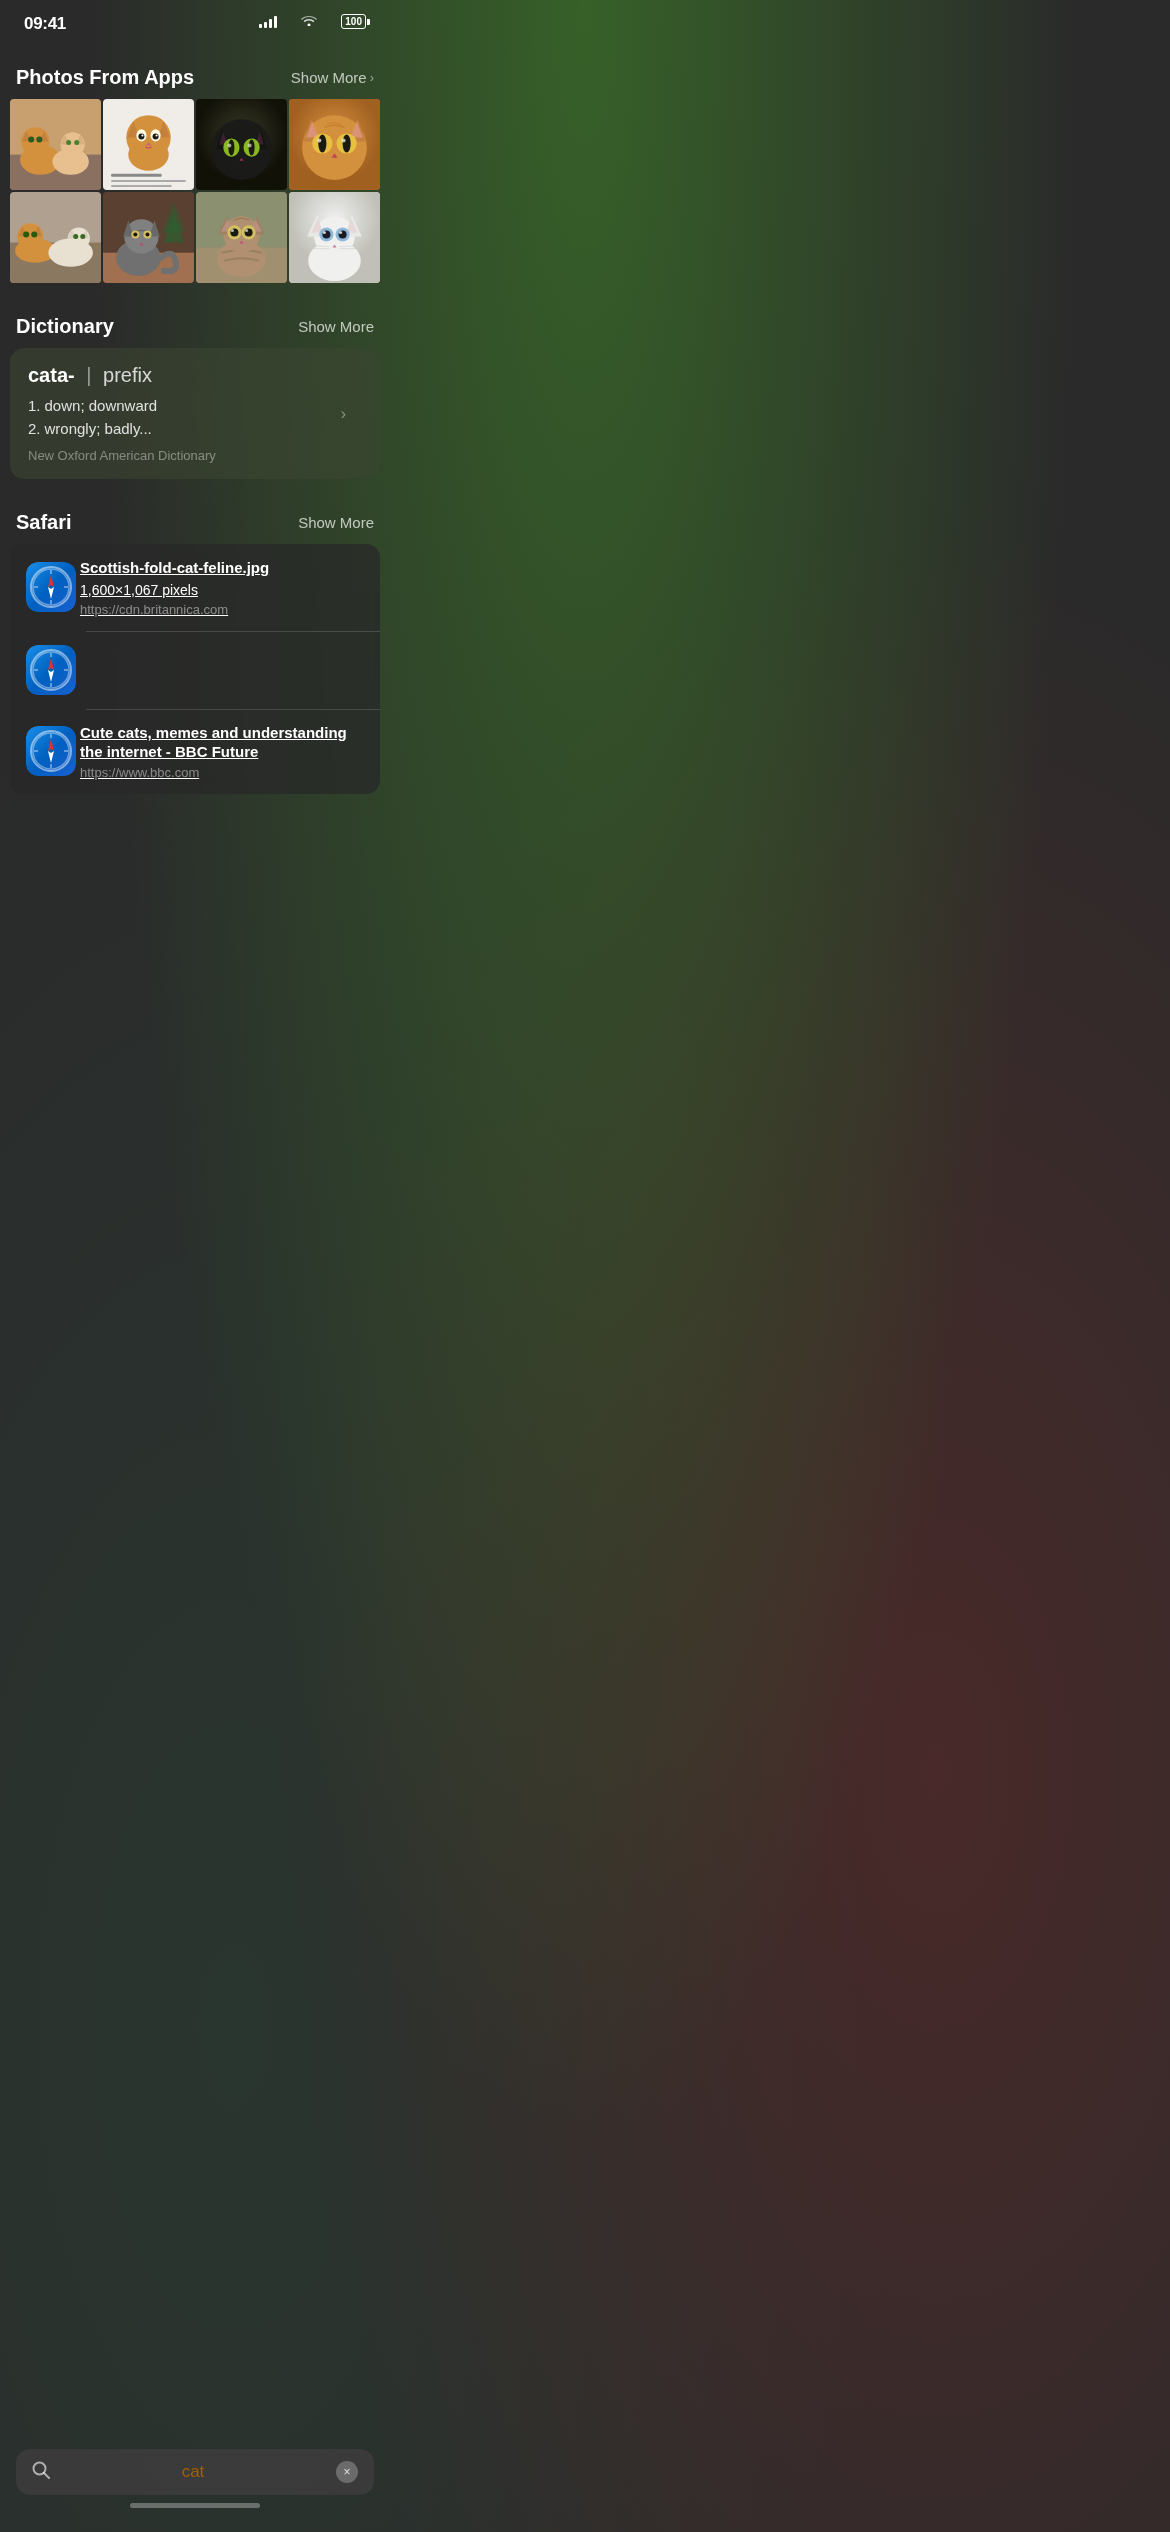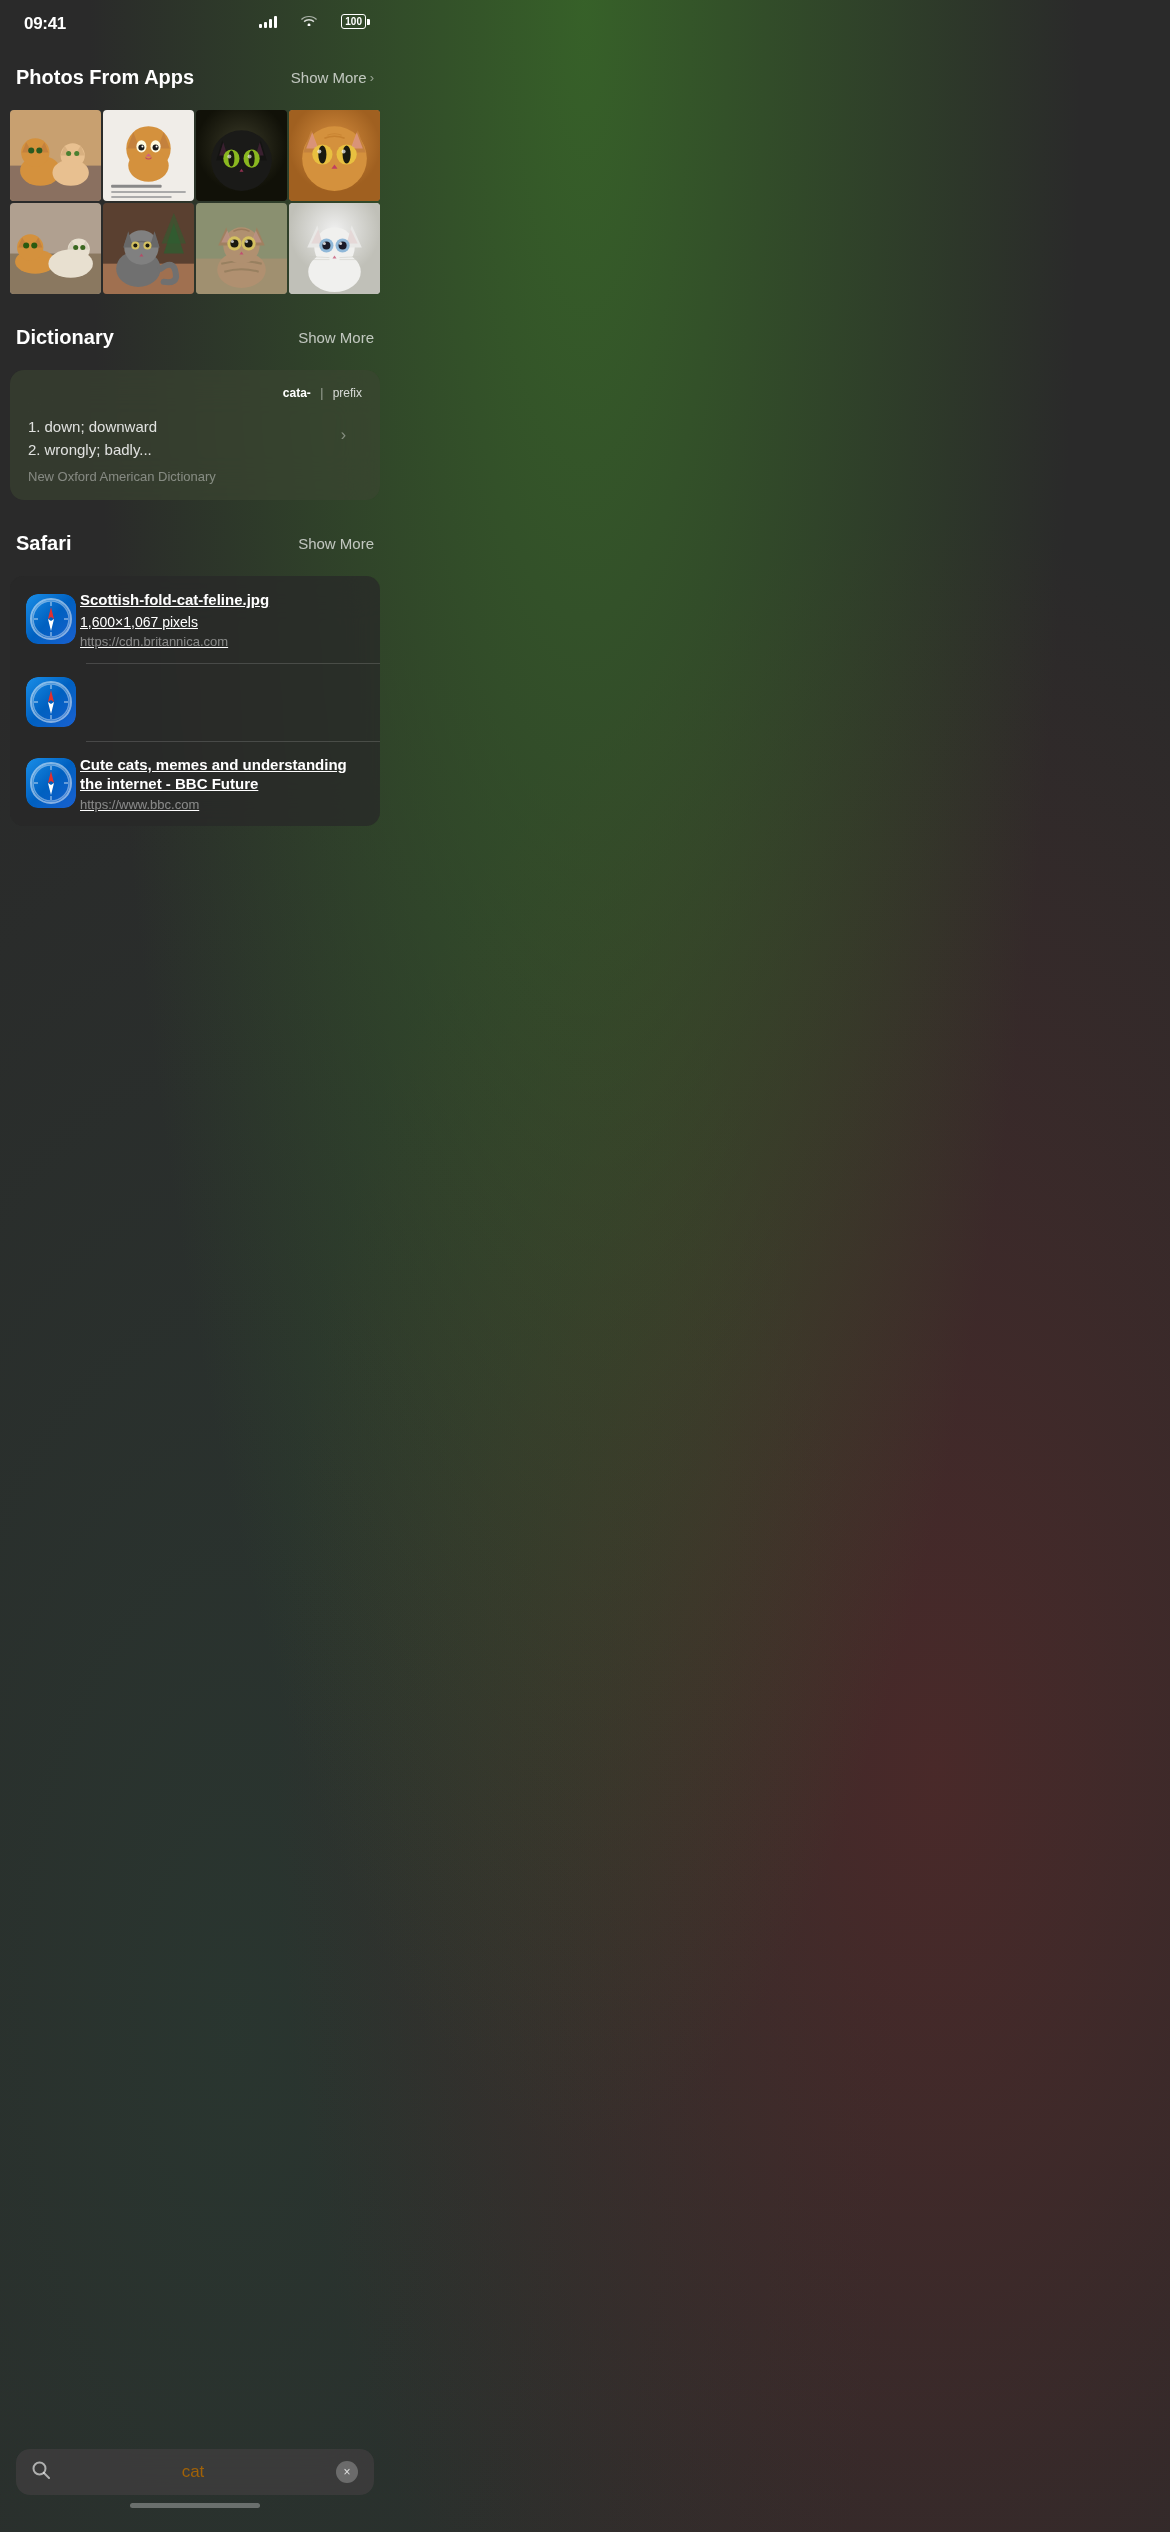--- a/index.html
+++ b/index.html
@@ -94,21 +94,21 @@
       height: 6px;
       background: #fff;
       border-radius: 0 1px 1px 0;
     }
 
     
     .section-header {
       display: flex;
       justify-content: space-between;
       align-items: center;
-      padding: 12px 16px 21px;
+      padding: 12px 16px 10px;
     }
 
     .section-title {
       font-size: 20px;
       font-weight: 700;
       color: #fff;
     }
 
     .show-more-btn {
       font-size: 15px;
@@ -152,25 +152,24 @@
     .dictionary-card {
       background: rgba(60,70,50,0.6);
       backdrop-filter: blur(20px);
       -webkit-backdrop-filter: blur(20px);
       border-radius: 14px;
       margin: 0 10px;
       padding: 16px 18px;
     }
 
     .dict-word {
-      font-size: 12px;
+      font-size: 20px;
       font-weight: 700;
       color: #fff;
-      margin-bottom: 16px;
-      text-align: right;
+      margin-bottom: 8px;
     }
 
     .dict-pipe {
       color: rgba(255,255,255,0.5);
       margin: 0 6px;
       font-weight: 300;
     }
 
     .dict-pos {
       font-weight: 400;

